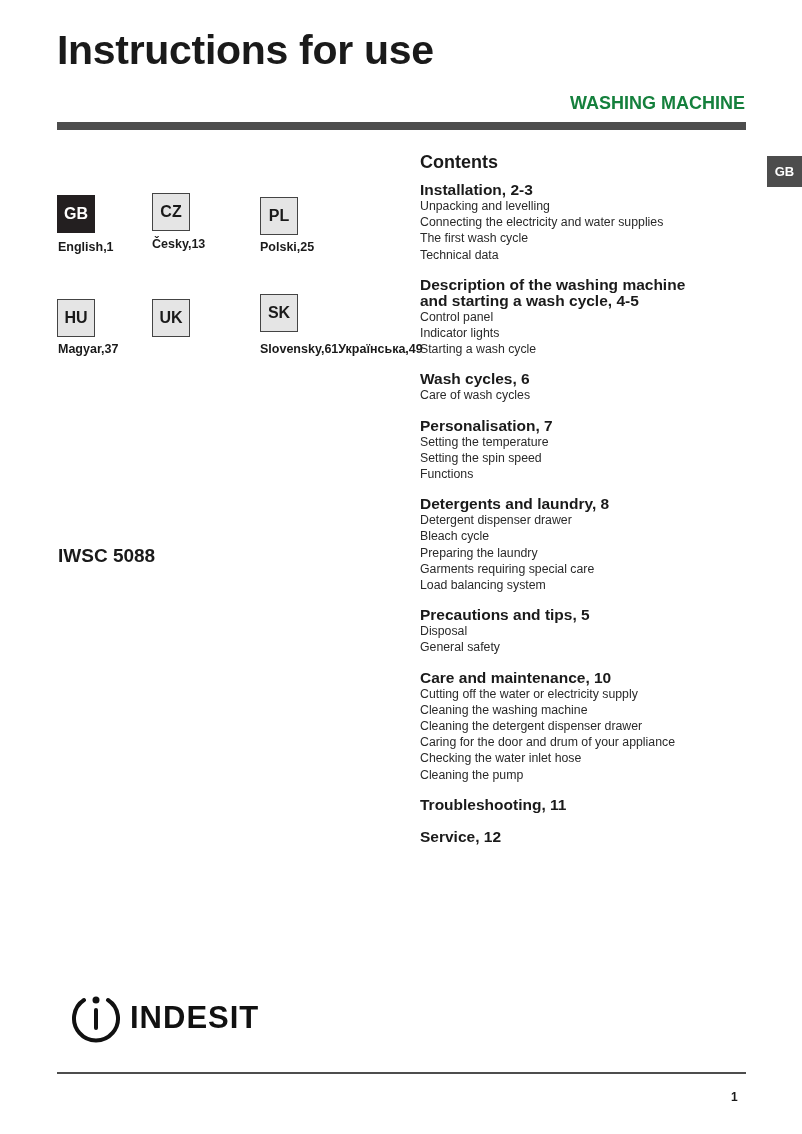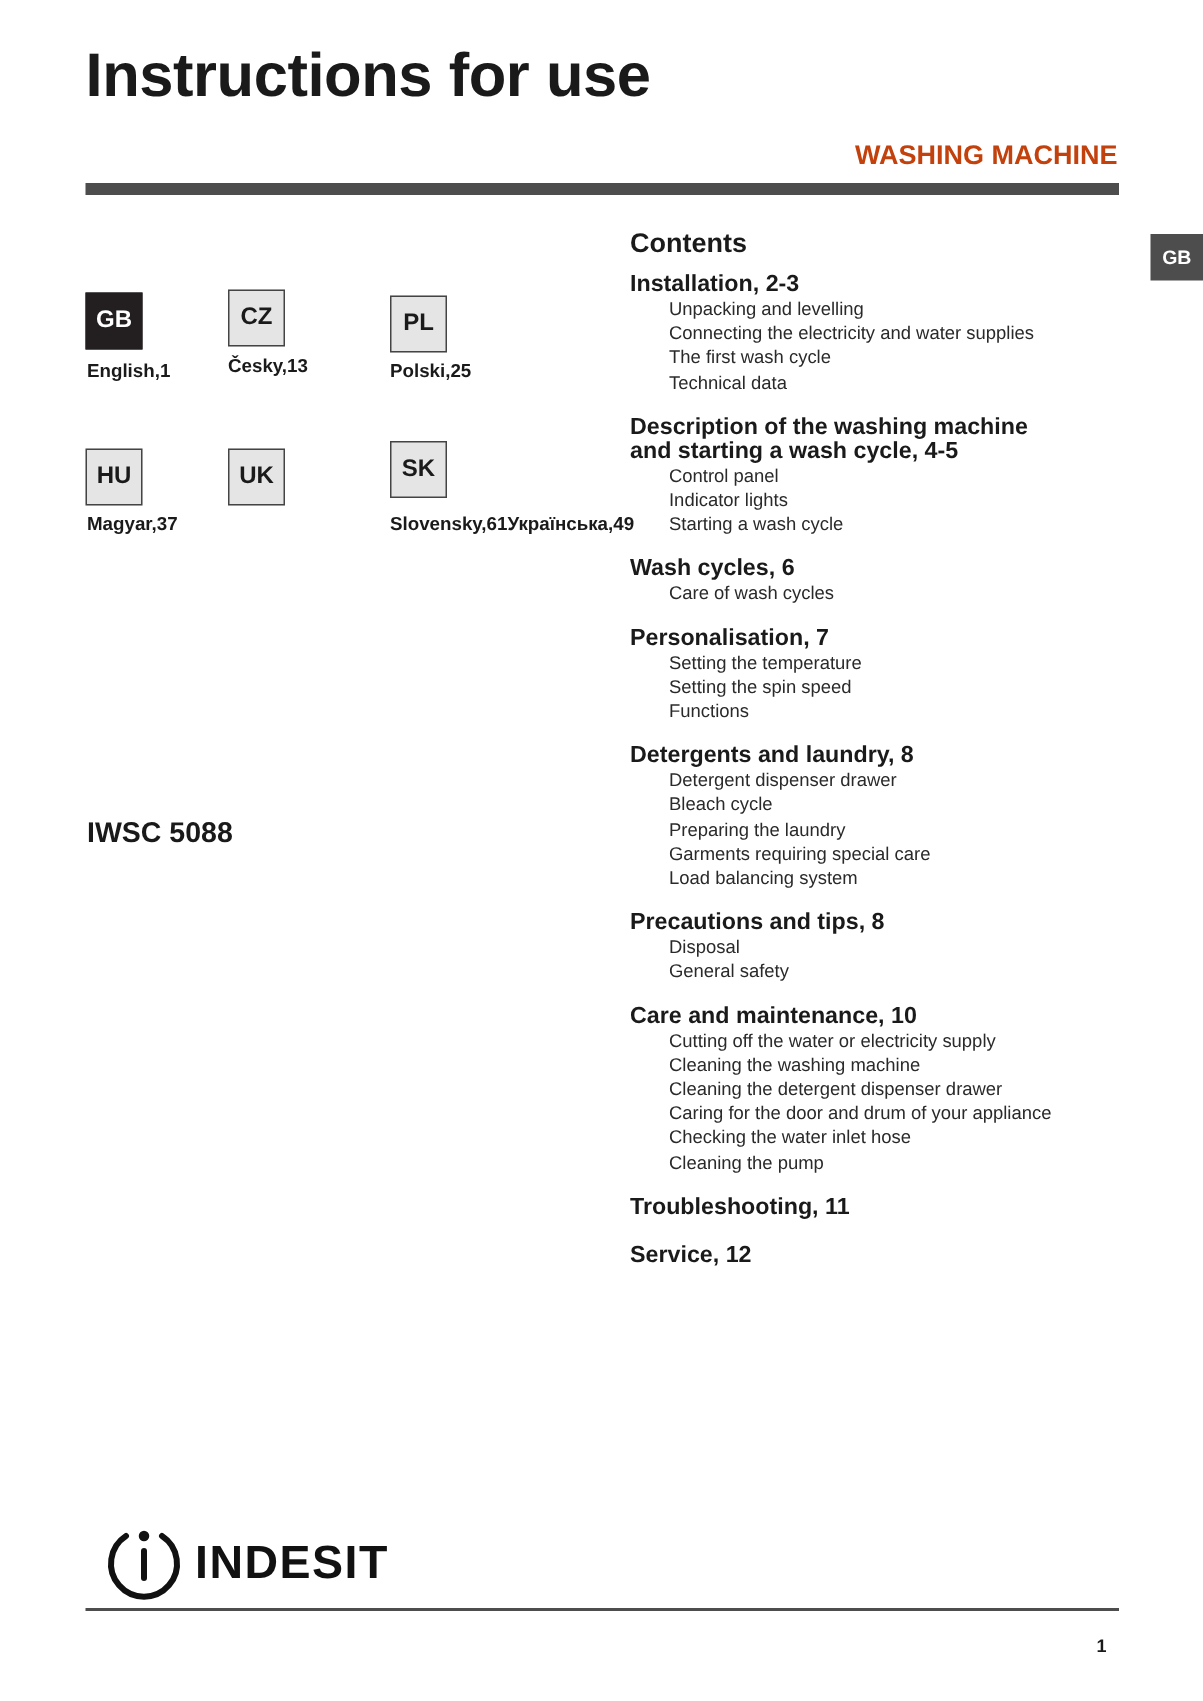--- a/index.html
+++ b/index.html
@@ -7,21 +7,21 @@
       width: 802px; height: 1134px; position: relative; overflow: hidden;
       font-family: "Liberation Sans", sans-serif; color: #1a1a1a;
     }
     .abs { position: absolute; }
     .title {
       left: 57px; top: 26px; font-size: 41px; font-weight: bold;
       letter-spacing: -0.3px; line-height: 48px; color: #1a1a1a;
     }
     .subtitle {
       right: 57px; top: 92px; font-size: 18px; font-weight: bold;
-      line-height: 22px; color: #c2410c; text-align: right;
+      line-height: 22px; color: #15803d; text-align: right;
     }
     .top-bar {
       left: 57px; top: 122px; width: 689px; height: 8px; background: #4d4d4d;
     }
     .side-tab {
       left: 767px; top: 156px; width: 35px; height: 31px; background: #4d4d4d;
       color: #ffffff; font-size: 13px; font-weight: bold;
       display: flex; align-items: center; justify-content: center;
     }
     .lang-box {
@@ -32,24 +32,24 @@
     }
     .lang-box.active { background: #231f20; color: #fff; border-color: #231f20; }
     .lang-label { font-size: 12.5px; font-weight: bold; color: #1a1a1a; white-space: nowrap; line-height: 15px; }
     .model {
       left: 58px; top: 545px; font-size: 19px; font-weight: bold; color: #1a1a1a; line-height: 22px;
     }
     .toc { left: 420px; top: 150px; width: 345px; }
     .toc-title { font-size: 18px; font-weight: bold; line-height: 24px; margin-bottom: 10px; }
     .toc-section { margin-bottom: 14px; }
     .toc-heading { font-size: 15.5px; font-weight: bold; line-height: 16px; color: #1a1a1a; }
-    .toc-item { font-size: 12.3px; line-height: 16.2px; color: #2a2a2a; white-space: nowrap; margin-left: 26px; }
+    .toc-item { font-size: 12.3px; line-height: 16.2px; color: #2a2a2a; white-space: nowrap; }
     .bottom-rule { left: 57px; top: 1072px; width: 689px; height: 2px; background: #4d4d4d; }
     .page-num { left: 731px; top: 1090px; font-size: 12px; font-weight: bold; color: #1a1a1a; }
-    .logo { left: 70px; top: 992px; display: flex; align-items: center; margin-top: 24px; }
+    .logo { left: 70px; top: 992px; display: flex; align-items: center; }
     .logo-word { font-size: 31px; font-weight: bold; letter-spacing: 1px; color: #111; margin-left: 8px; line-height: 34px; }
   </style>
 </head>
 <body>
 
 <div class="abs title">Instructions for use</div>
 <div class="abs subtitle">WASHING MACHINE</div>
 <div class="abs top-bar"></div>
 <div class="abs side-tab">GB</div>
 
@@ -106,21 +106,21 @@
   <div class="toc-section">
     <div class="toc-heading">Detergents and laundry, 8</div>
     <div class="toc-item">Detergent dispenser drawer</div>
     <div class="toc-item">Bleach cycle</div>
     <div class="toc-item">Preparing the laundry</div>
     <div class="toc-item">Garments requiring special care</div>
     <div class="toc-item">Load balancing system</div>
   </div>
 
   <div class="toc-section">
-    <div class="toc-heading">Precautions and tips, 8</div>
+    <div class="toc-heading">Precautions and tips, 5</div>
     <div class="toc-item">Disposal</div>
     <div class="toc-item">General safety</div>
   </div>
 
   <div class="toc-section">
     <div class="toc-heading">Care and maintenance, 10</div>
     <div class="toc-item">Cutting off the water or electricity supply</div>
     <div class="toc-item">Cleaning the washing machine</div>
     <div class="toc-item">Cleaning the detergent dispenser drawer</div>
     <div class="toc-item">Caring for the door and drum of your appliance</div>

